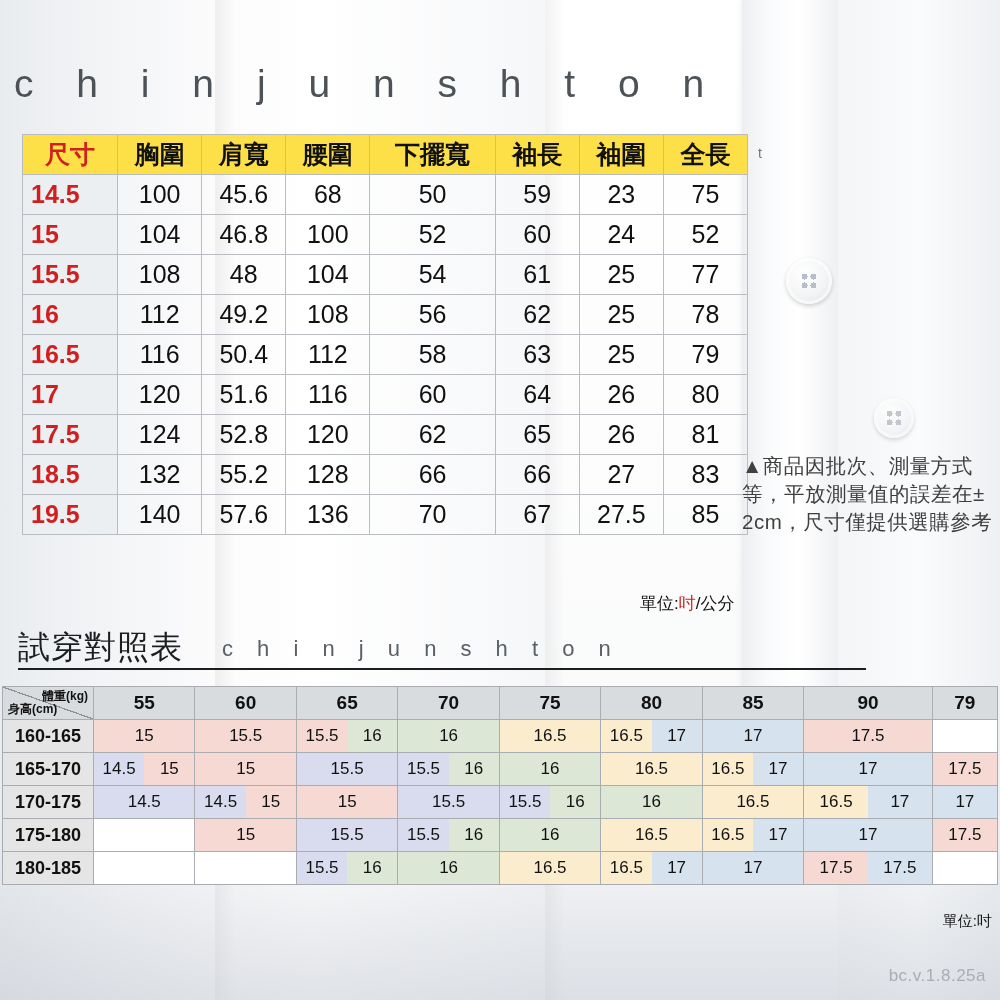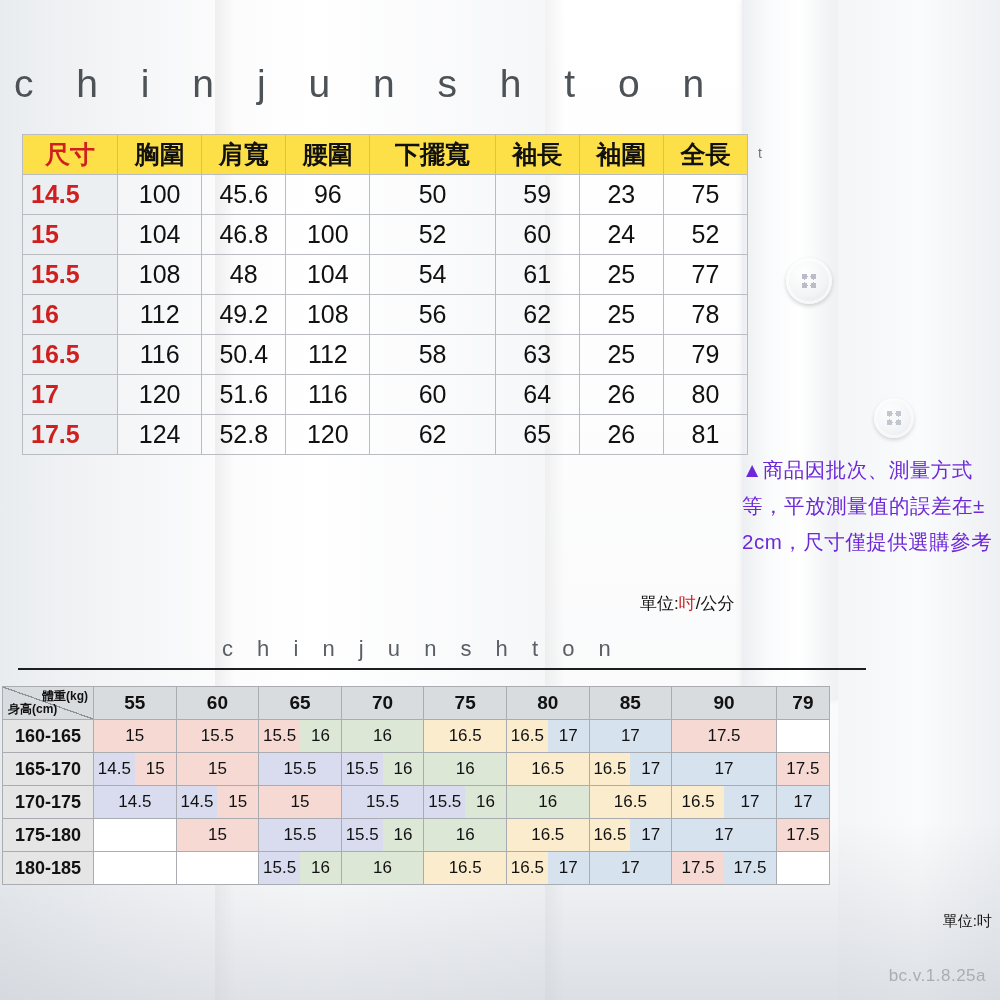--- a/index.html
+++ b/index.html
@@ -140,22 +140,22 @@
     padding-left: 8px;
   }
   #size-table td.num { font-weight: normal; }
 
   
   .note {
     position: absolute;
     left: 742px; top: 452px;
     width: 258px;
     font-size: 20.5px;
-    line-height: 36px;
-    color: #6d28d9;
+    line-height: 28px;
+    color: #404040;
     letter-spacing: 0.5px;
   }
   .unit-note {
     position: absolute;
     left: 640px; top: 592px;
     font-size: 17px;
     color: #111;
   }
   .unit-note .red { color: #cf1f1f; }
 
@@ -179,21 +179,21 @@
     left: 18px; top: 668px;
     width: 848px; height: 2px;
     background: #1c1f22;
   }
 
   
   #fit-table {
     position: absolute;
     left: 2px; top: 686px;
     border-collapse: collapse;
-    width: 828px;
+    width: 996px;
   }
   #fit-table th, #fit-table td {
     border: 1px solid #a9adb2;
     font-size: 17px;
     color: #111;
     text-align: center;
     height: 32px;
     padding: 0;
     font-family: "Liberation Sans", sans-serif;
   }
@@ -287,21 +287,21 @@
           <th>袖長</th>
           <th>袖圍</th>
           <th>全長</th>
         </tr>
     </thead>
     <tbody>
         <tr>
           <td class="size">14.5</td>
           <td class="num">100</td>
           <td class="num">45.6</td>
-          <td class="num">96</td>
+          <td class="num">68</td>
           <td class="num">50</td>
           <td class="num">59</td>
           <td class="num">23</td>
           <td class="num">75</td>
         </tr>
         <tr>
           <td class="size">15</td>
           <td class="num">104</td>
           <td class="num">46.8</td>
           <td class="num">100</td>
@@ -353,29 +353,50 @@
         <tr>
           <td class="size">17.5</td>
           <td class="num">124</td>
           <td class="num">52.8</td>
           <td class="num">120</td>
           <td class="num">62</td>
           <td class="num">65</td>
           <td class="num">26</td>
           <td class="num">81</td>
         </tr>
+        <tr>
+          <td class="size">18.5</td>
+          <td class="num">132</td>
+          <td class="num">55.2</td>
+          <td class="num">128</td>
+          <td class="num">66</td>
+          <td class="num">66</td>
+          <td class="num">27</td>
+          <td class="num">83</td>
+        </tr>
+        <tr>
+          <td class="size">19.5</td>
+          <td class="num">140</td>
+          <td class="num">57.6</td>
+          <td class="num">136</td>
+          <td class="num">70</td>
+          <td class="num">67</td>
+          <td class="num">27.5</td>
+          <td class="num">85</td>
+        </tr>
       </tbody>
   </table>
 
   <div class="note">▲商品因批次、測量方式等，平放測量值的誤差在± 2cm，尺寸僅提供選購參考</div>
 
   <div class="unit-note">
     <span>單位:</span><span class="red">吋</span><span>/公分</span>
   </div>
 
+  <div class="sec2-title">試穿對照表</div>
   <div class="sec2-brand">c h i n j u n s h t o n</div>
   <div class="sec2-rule"></div>
 
   <table id="fit-table">
     <thead>
       <tr>
         <th class="corner-head">
           <span class="slash"></span>
           <span class="w">體重(kg)</span>
           <span class="h">身高(cm)</span>

